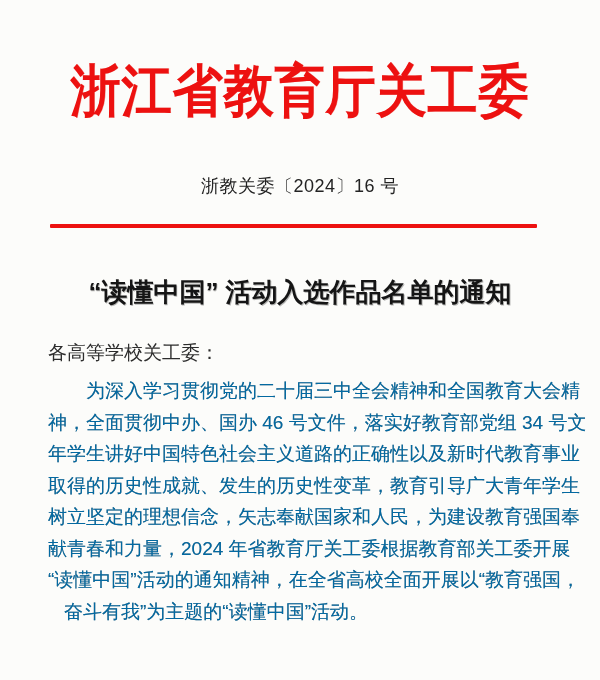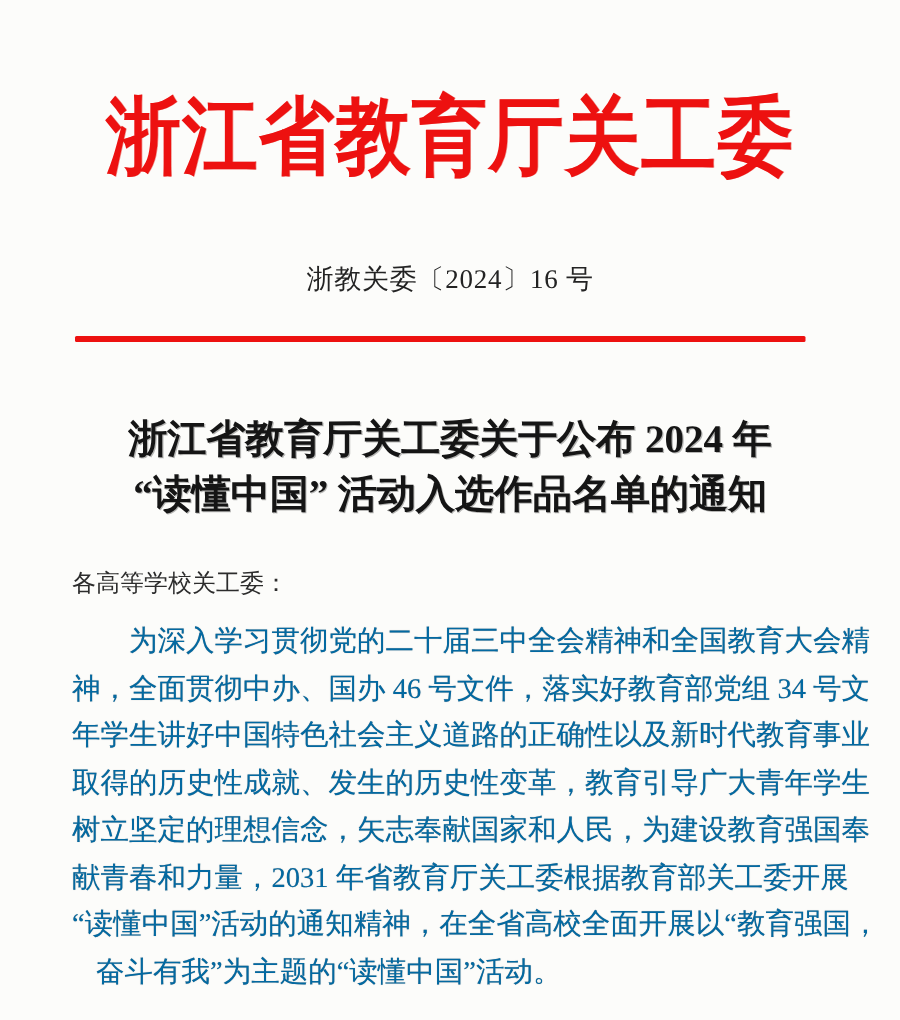--- a/index.html
+++ b/index.html
@@ -4,21 +4,21 @@
 <style>
   * { margin: 0; padding: 0; box-sizing: border-box; }
   html, body { background: #ffffff; }
   .page {
     position: relative;
     width: 600px;
     height: 680px;
     margin: 0 auto;
     overflow: hidden;
     background: var(--page-bg, #fcfcfa);
-    font-family: Liberation Serif, serif;
+    font-family: Liberation Sans, sans-serif;
   }
   
   .org-name {
     padding-top: 56px;
     text-align: center;
     color: var(--accent, #ed1110);
     font-size: 50px;
     font-weight: 700;
     line-height: 1;
     letter-spacing: 1px;
@@ -49,21 +49,21 @@
     font-size: 26px;
     line-height: 37px;
     font-weight: 700;
     color: #151515;
     text-shadow: 0.8px 0.8px 0 rgba(0, 0, 0, 0.28);
   }
   .notice-title .tl { display: block; }
   
   .salutation {
     margin: 31px 45px 0 48px;
-    font-size: 16px;
+    font-size: 19px;
     line-height: 22px;
     color: #2c2c2c;
   }
   .body-text {
     margin: 11px 45px 0 48px;
     font-size: 19px;
     line-height: 31.5px;
     color: #0369a1;
     text-shadow: 0 0 0.5px rgba(70, 70, 70, 0.55);
   }
@@ -81,31 +81,30 @@
 <div class="page" style="--accent: #ed1110; --page-bg: #fcfcfa;">
 
   <header>
     <h1 class="org-name">浙江省教育厅关工委</h1>
     <div class="doc-number">浙教关委〔2024〕16 号</div>
     <div class="red-rule"></div>
   </header>
 
   <section>
     <h2 class="notice-title">
-      <span class="tl">浙江省教育厅关工委关于公布 2024 年</span>
       <span class="tl">“读懂中国” 活动入选作品名单的通知</span>
     </h2>
 
     <p class="salutation">各高等学校关工委：</p>
 
     <div class="body-text">
         <div class="line first">为深入学习贯彻党的二十届三中全会精神和全国教育大会精</div>
         <div class="line">神，全面贯彻中办、国办 46 号文件，落实好教育部党组 34 号文</div>
         <div class="line">年学生讲好中国特色社会主义道路的正确性以及新时代教育事业</div>
         <div class="line">取得的历史性成就、发生的历史性变革，教育引导广大青年学生</div>
         <div class="line">树立坚定的理想信念，矢志奉献国家和人民，为建设教育强国奉</div>
-        <div class="line">献青春和力量，2031 年省教育厅关工委根据教育部关工委开展</div>
+        <div class="line">献青春和力量，2024 年省教育厅关工委根据教育部关工委开展</div>
         <div class="line">“读懂中国”活动的通知精神，在全省高校全面开展以“教育强国，</div>
         <div class="line last">奋斗有我”为主题的“读懂中国”活动。</div>
       </div>
   </section>
 
 </div>
 
 </body></html>

